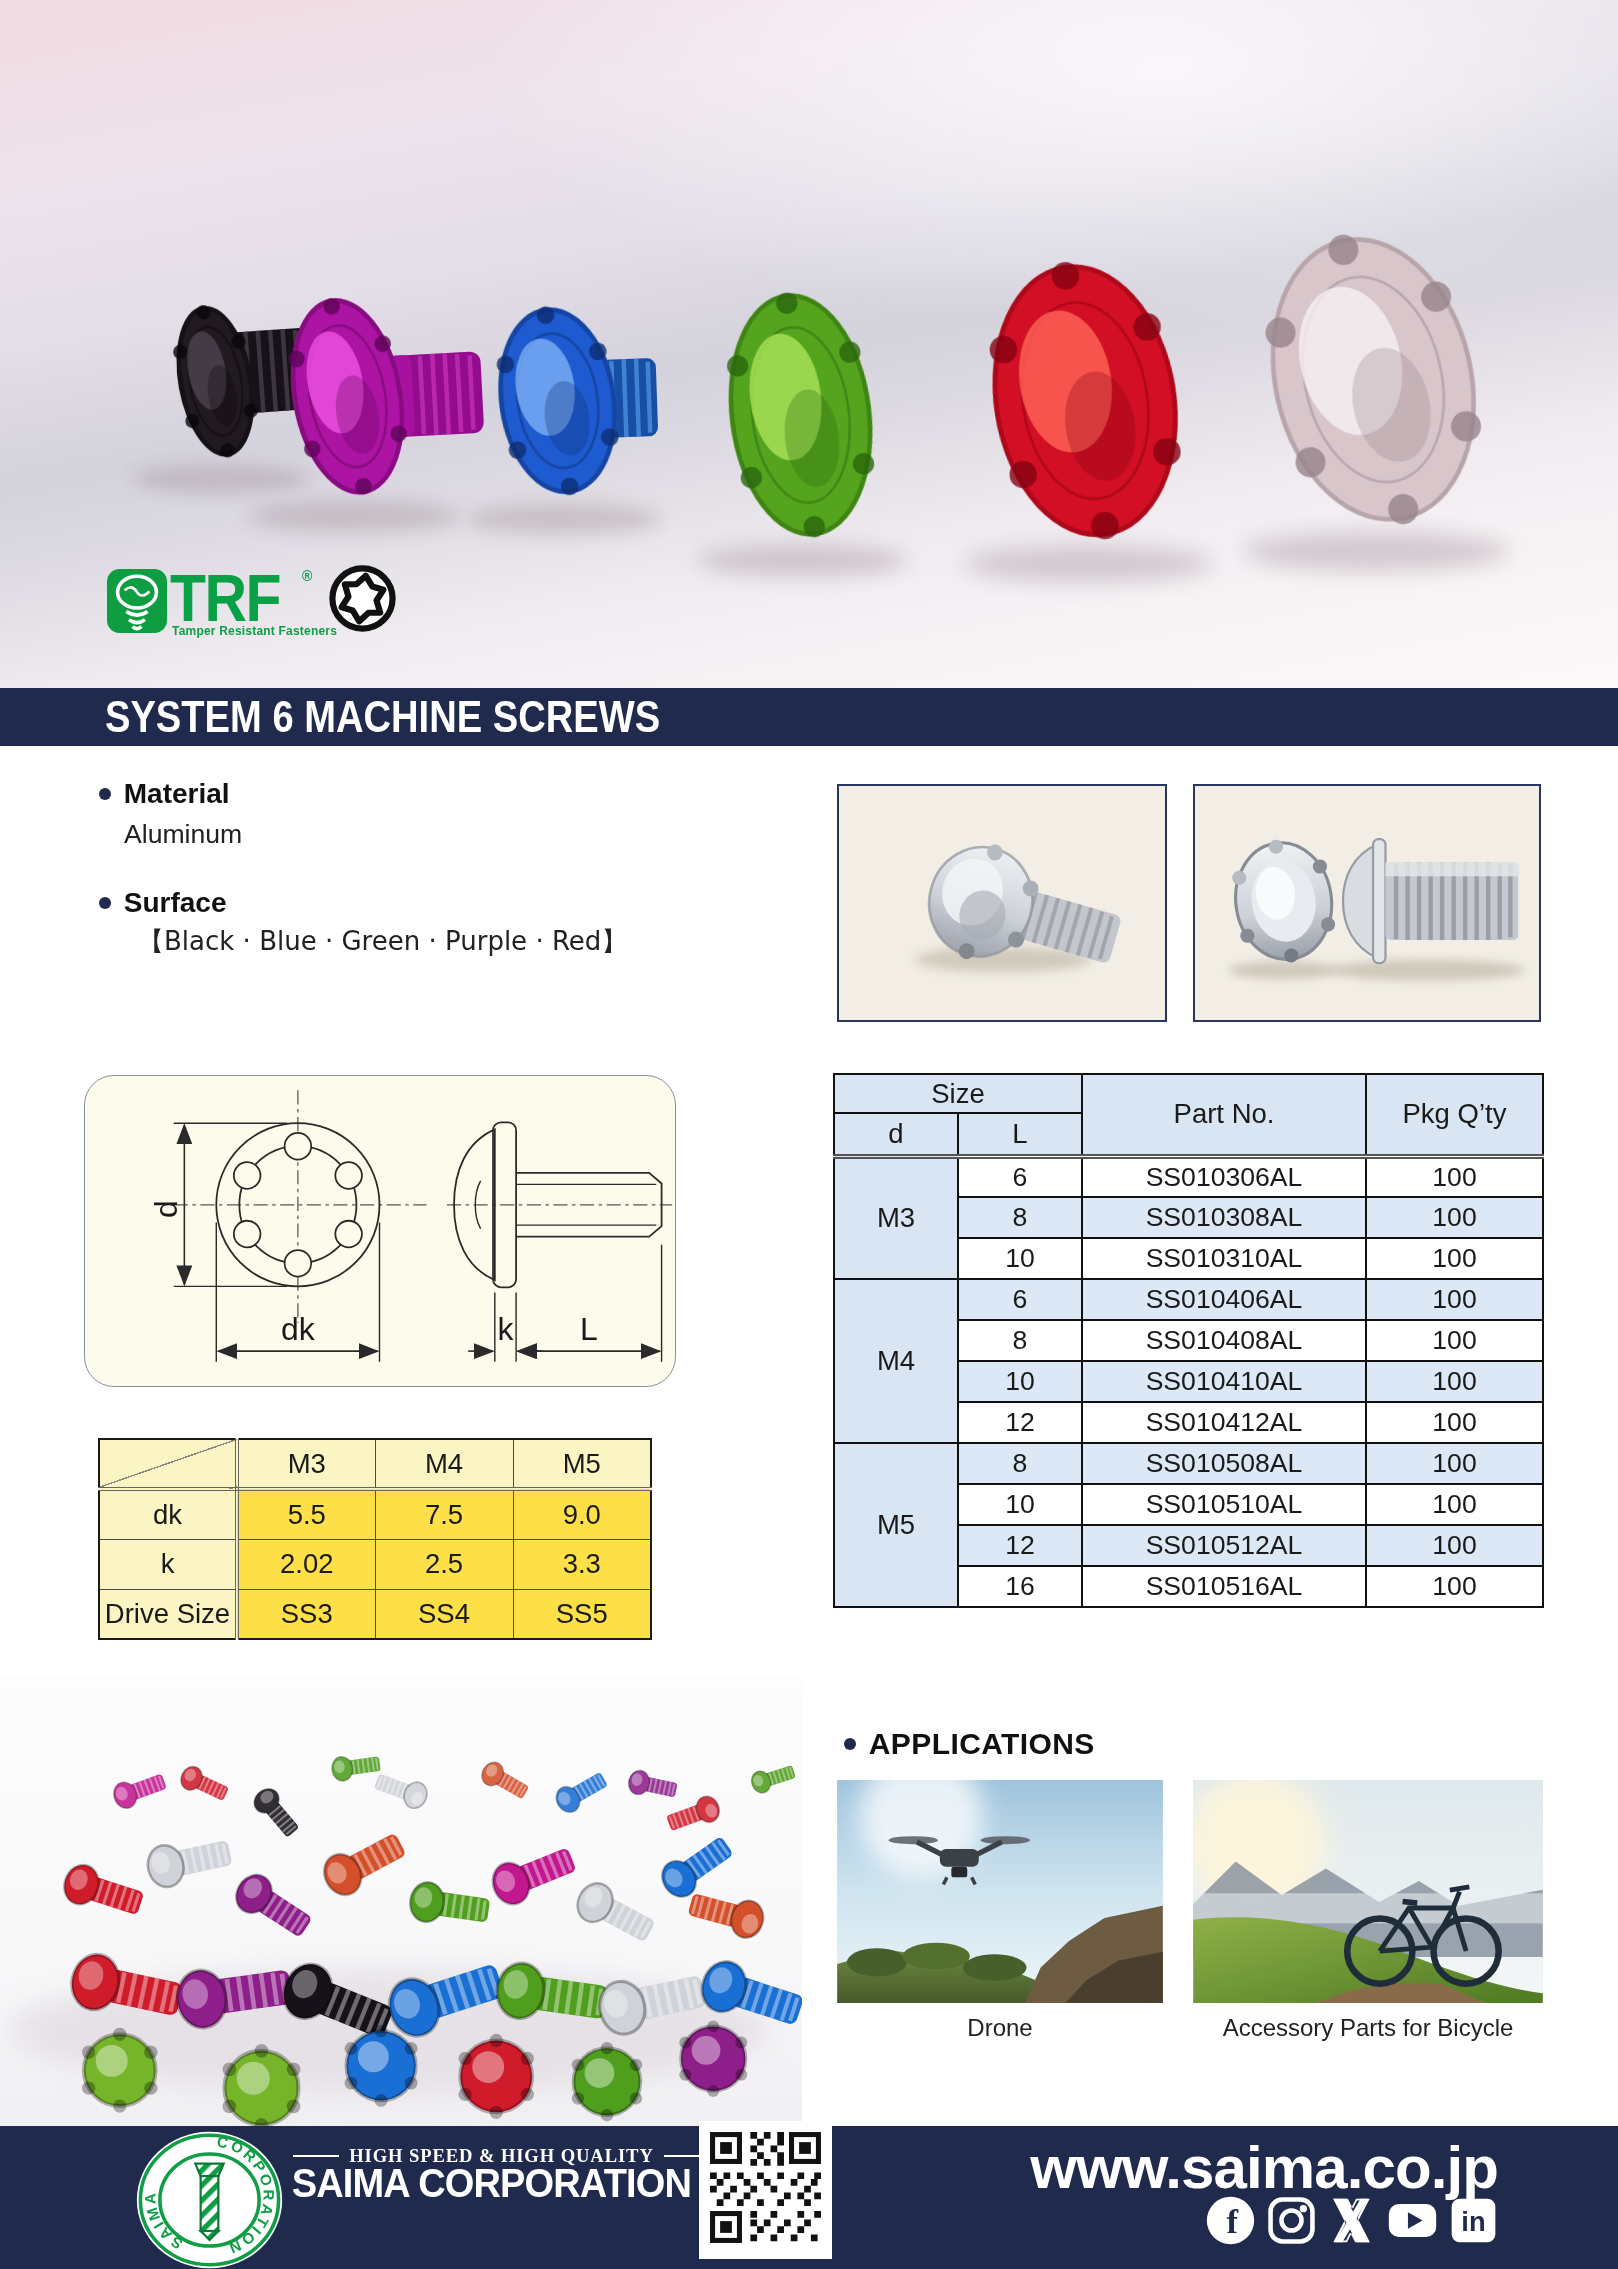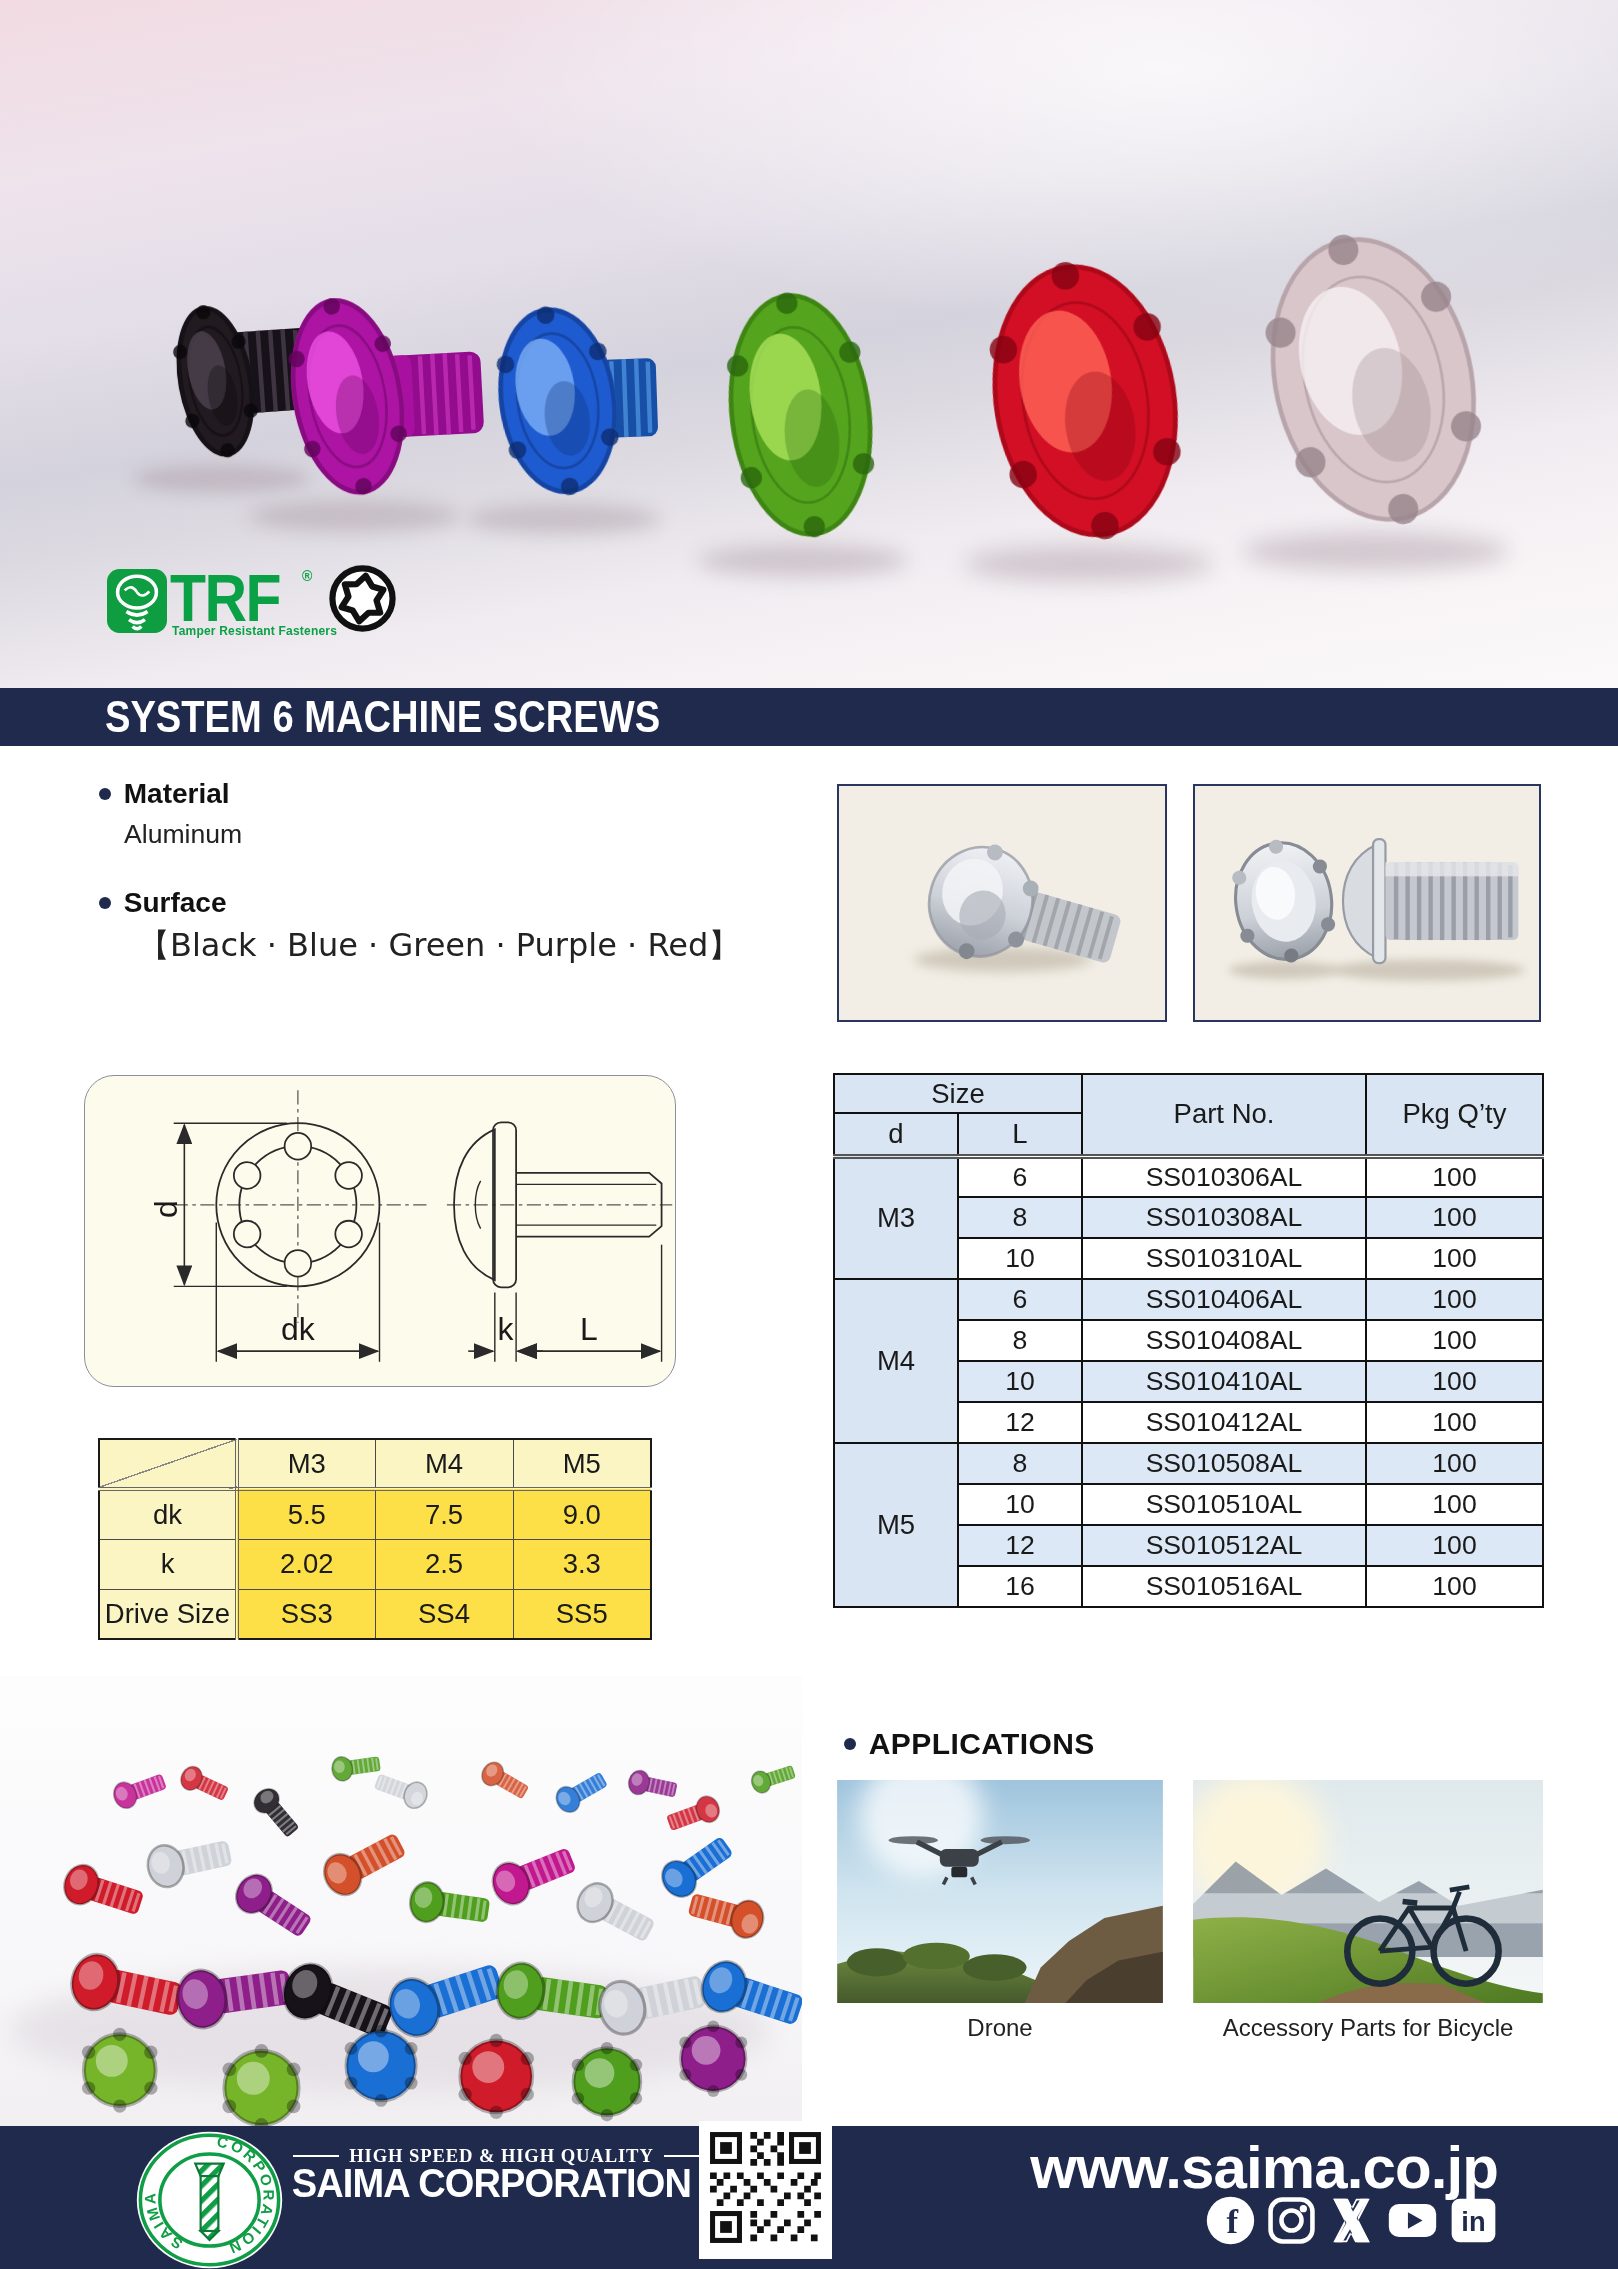--- a/index.html
+++ b/index.html
@@ -27,21 +27,21 @@
   .title-bar { left:0; top:688px; width:1618px; height:58px; background:#1f2a4d; display:flex; align-items:center; }
   .title-bar span { color:#fff; font-size:41px; font-weight:700; letter-spacing:0px; margin-left:105px; transform:scaleX(.93) scaleY(1.08); transform-origin:left center; white-space:nowrap; }
 
   
   .bullet { width:12.4px; height:12.4px; border-radius:50%; background:#1f2a4d; display:inline-block; }
   .spec { left:99px; top:778px; width:700px; }
   .spec .h-row { display:flex; align-items:center; gap:12.4px; }
   .spec .h-row .ht { font-size:28px; font-weight:700; color:#111; }
   .spec .val { margin-left:25px; font-size:26.6px; color:#222; margin-top:8.9px; }
   .spec .val2 { margin-left:25px; font-size:26.6px; color:#222; margin-top:7px; }
-  .spec .colors-line { margin-left:39px; font-size:32px; color:#222; margin-top:5.3px; font-family:"DejaVu Sans","Liberation Sans",sans-serif; }
+  .spec .colors-line { margin-left:39px; font-size:26px; color:#222; margin-top:5.3px; font-family:"DejaVu Sans","Liberation Sans",sans-serif; }
   .gap-surface { height:37px; }
 
   
   .photo-frame { border:2.7px solid #2a3560; background:#f2eee5; }
   .photo1 { left:837px; top:784px; width:330px; height:238px; }
   .photo2 { left:1193px; top:784px; width:348px; height:238px; }
 
   
   .draw-panel { left:84px; top:1075px; width:592px; height:312px; background:#fdfcec; border:1.8px solid #8a8f9c; border-radius:30px; }
 

